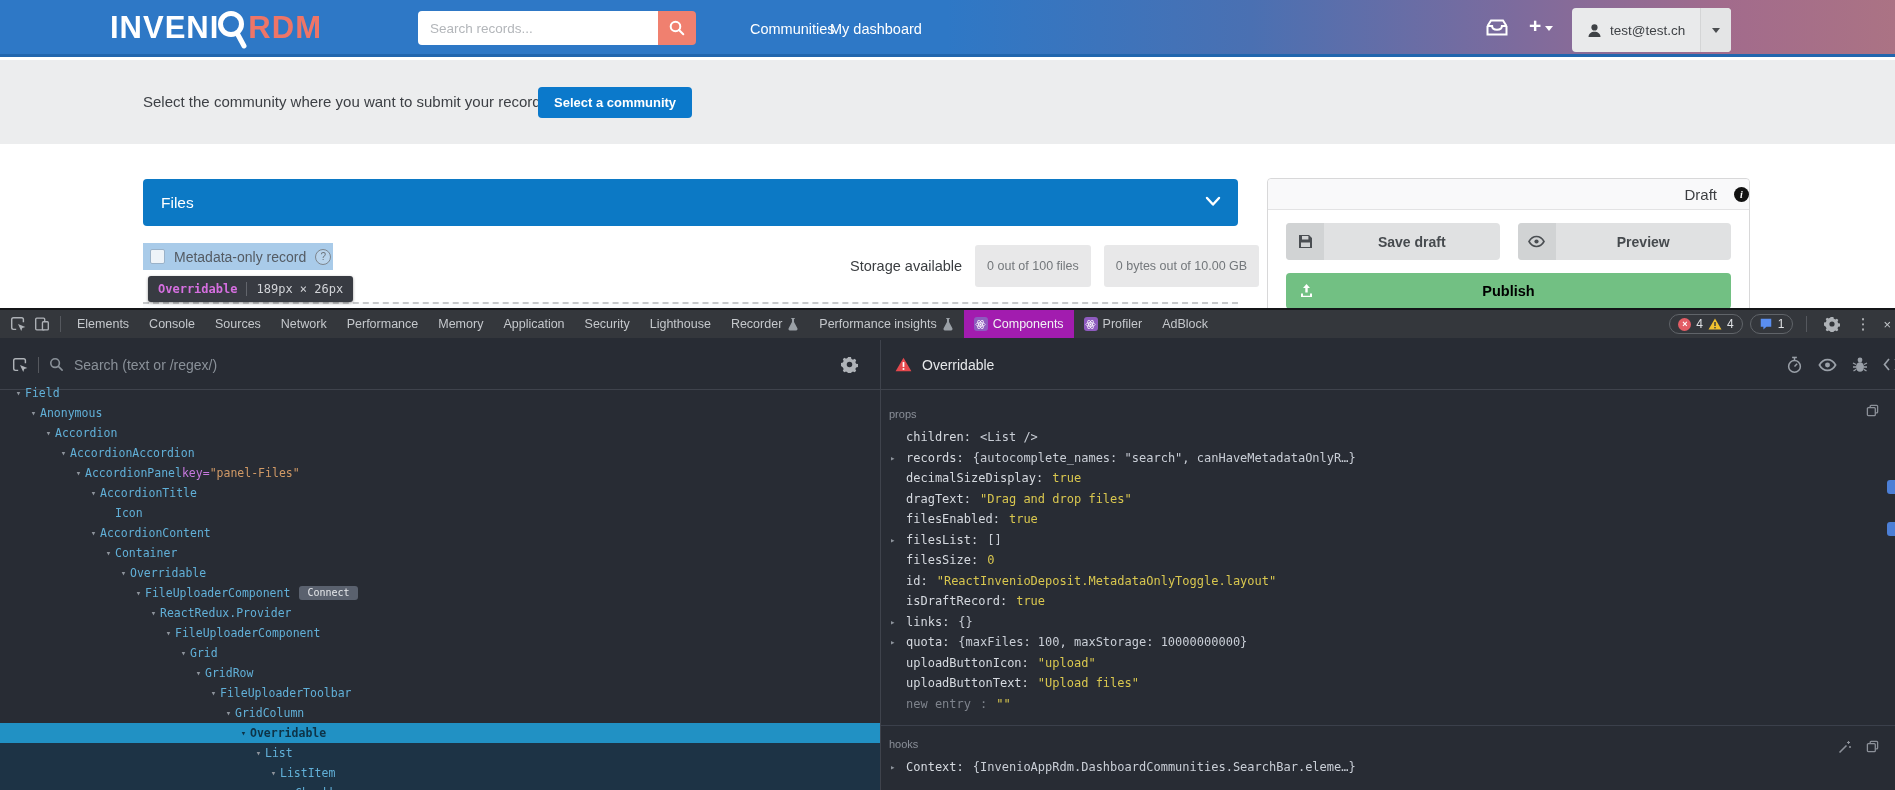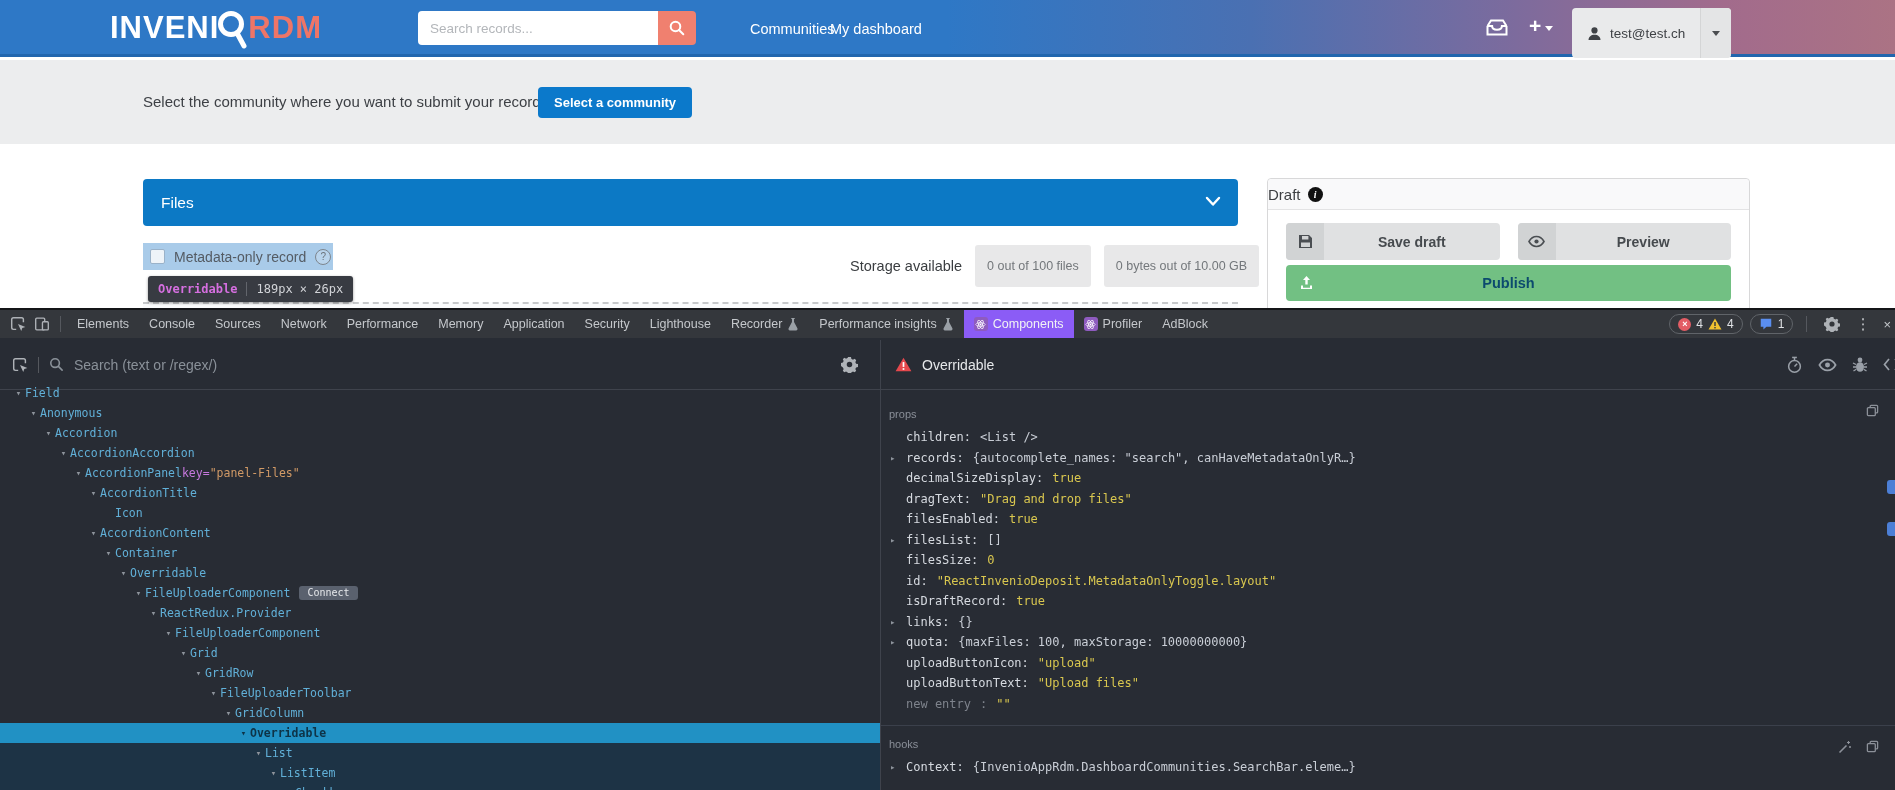--- a/index.html
+++ b/index.html
@@ -23,21 +23,21 @@
   .search-input::placeholder { color:#b3b6ba; }
   .search-btn { width:38px; height:34px; background:#f0806f; border:none; border-radius:0 4px 4px 0;
     display:flex; align-items:center; justify-content:center; cursor:pointer; }
   .hnav { position:absolute; top:0; height:57px; display:flex; align-items:center; color:#fff; font-size:14.5px; }
   .hnav.communities { left:723px;margin-left:27px; } .hnav.dashboard { left:830px;text-align:right; }
   .hicon { position:absolute; top:19px; color:#fff; }
   .hicon.tray { left:1486px; }
   .plus-group { position:absolute; left:1529px; top:14px; color:#fff; font-size:21px; font-weight:bold; display:flex; align-items:center; }
   .plus-caret { width:0; height:0; border-left:4px solid transparent; border-right:4px solid transparent;
     border-top:5px solid #fff; margin-left:4px; margin-top:4px; }
-  .user-chip { position:absolute; left:1572px; top:8px; height:50px; background:#e9eaeb; border-radius:4px;
+  .user-chip { position:absolute; left:1572px; top:8px; height:44px; background:#e9eaeb; border-radius:4px;
     display:flex; align-items:stretch; overflow:hidden;justify-content:space-between; }
   .user-main { display:flex; align-items:center; gap:8px; padding:0 15px; color:#3f4246; font-size:13.5px; }
   .user-caret { display:flex; align-items:center; justify-content:center; width:31px; border-left:1px solid #d4d5d6; background:#e4e5e6; }
   .user-caret .tri { width:0; height:0; border-left:4px solid transparent; border-right:4px solid transparent; border-top:5px solid #4a4d50; }
 
   .community-bar { position:absolute; top:60px; left:0; width:1895px; height:84px; background:#ecedee; }
   .community-msg { position:absolute; left:143px; top:33px; font-size:15px; color:#3d4045; }
   .community-btn { position:absolute; left:538px; top:27px; height:31px; padding:0 16px; background:#0b79cb;
     color:#fff; border:none; border-radius:4px; font-size:13px; font-weight:bold; cursor:pointer; }
 
@@ -62,43 +62,43 @@
   .tt-name { color:#d66fe0; font-weight:bold; }
   .tt-sep { width:1px; height:14px; background:#62656c; margin:0 9px; }
   .tt-dims { color:#d2d4d8; }
 
   .storage-row { position:absolute; left:850px; top:245px; display:flex; align-items:center; gap:13px; }
   .storage-label { font-size:14.5px; color:#3a3d40; }
   .storage-badge { background:#e8e8e9; border-radius:3px; padding:14px 12px; font-size:12.5px; color:#73777b; }
 
   .draft-card { position:absolute; left:1267px; top:178px; width:483px; border:1px solid #d8d8d9; border-radius:4px; background:#fff; }
   .draft-head { height:31px; background:#f9f9fa; border-bottom:1px solid #e3e3e4; border-radius:4px 4px 0 0;
-    display:flex; align-items:center; justify-content:flex-start; gap:7px; }
+    display:flex; align-items:center; justify-content:flex-end; gap:17px; }
   .draft-title { font-size:15px; color:#3d3f42; }
   .info-icon { width:15px; height:15px; border-radius:50%; background:#111; color:#fff; font-size:10px;
     font-family:"Liberation Serif", serif; font-style:italic; font-weight:bold;
     display:flex; align-items:center; justify-content:center; cursor:pointer; }
   .draft-body { padding:13px 18px 14px 18px; }
   .draft-btn-row { display:flex; gap:18px; }
   .gray-btn { flex:1; height:37px; display:flex; border-radius:4px; overflow:hidden; cursor:pointer; border:none; padding:0; background:#e0e1e2; }
   .gray-btn .ic { width:38px; background:#d1d3d4; display:flex; align-items:center; justify-content:center; color:#4a4e52; }
   .gray-btn .lb { flex:1; display:flex; align-items:center; justify-content:center; font-size:14px; color:#464a4e; font-weight:bold; }
-  .publish-btn { margin-top:5px; width:100%; height:36px; background:#72c083; border:none; border-radius:4px;
-    position:relative; cursor:pointer; color:#0c4a6e; }
+  .publish-btn { margin-top:13px; width:100%; height:36px; background:#72c083; border:none; border-radius:4px;
+    position:relative; cursor:pointer; color:#000000; }
   .publish-btn .ic { position:absolute; left:13px; top:10px; }
   .publish-btn .lb { font-size:14.5px; font-weight:bold; }
 
   
   .devtools { position:absolute; top:308px; left:0; width:1895px; height:482px; background:#282c34;
     border-top:2px solid #141518; font-family:"Liberation Sans", sans-serif; }
   .dt-tabbar { height:28px; background:#34373c; display:flex; align-items:center; color:#c5c8cc; font-size:12.5px; }
   .dt-ic-btn { display:flex; align-items:center; justify-content:center; width:24px; height:24px; color:#aeb2b7; cursor:pointer; flex:none; }
   .dt-vdiv { width:1px; height:16px; background:#55585e; margin:0 6px; flex:none; }
   .dt-tab { height:28px; display:flex; align-items:center; padding:0 10px; cursor:pointer; gap:5px; white-space:nowrap; }
-  .dt-tab.active { background:#8b5cf6; color:#f1f3f4; }
+  .dt-tab.active { background:#a21caf; color:#f1f3f4; }
   .react-ic { width:14px; height:14px; background:#8e5bbf; border-radius:3px; display:flex; align-items:center; justify-content:center; }
   .dt-right { margin-left:auto; display:flex; align-items:center; gap:7px; margin-right:2px; }
   .badge-group { display:flex; align-items:center; gap:5px; border:1px solid #606469; border-radius:11px;
     height:20px; padding:0 8px; cursor:pointer; }
   .err-dot { width:13px; height:13px; border-radius:50%; background:#e35d65; color:#fff; font-size:9px;
     display:flex; align-items:center; justify-content:center; font-weight:bold; }
   .badge-num { color:#dfe1e5; font-size:12px; }
   .kebab { color:#c5c8cc; font-size:15px; padding:0 4px; cursor:pointer; }
   .dt-close { color:#c5c8cc; font-size:13px; padding:0 2px; cursor:pointer; }
 

